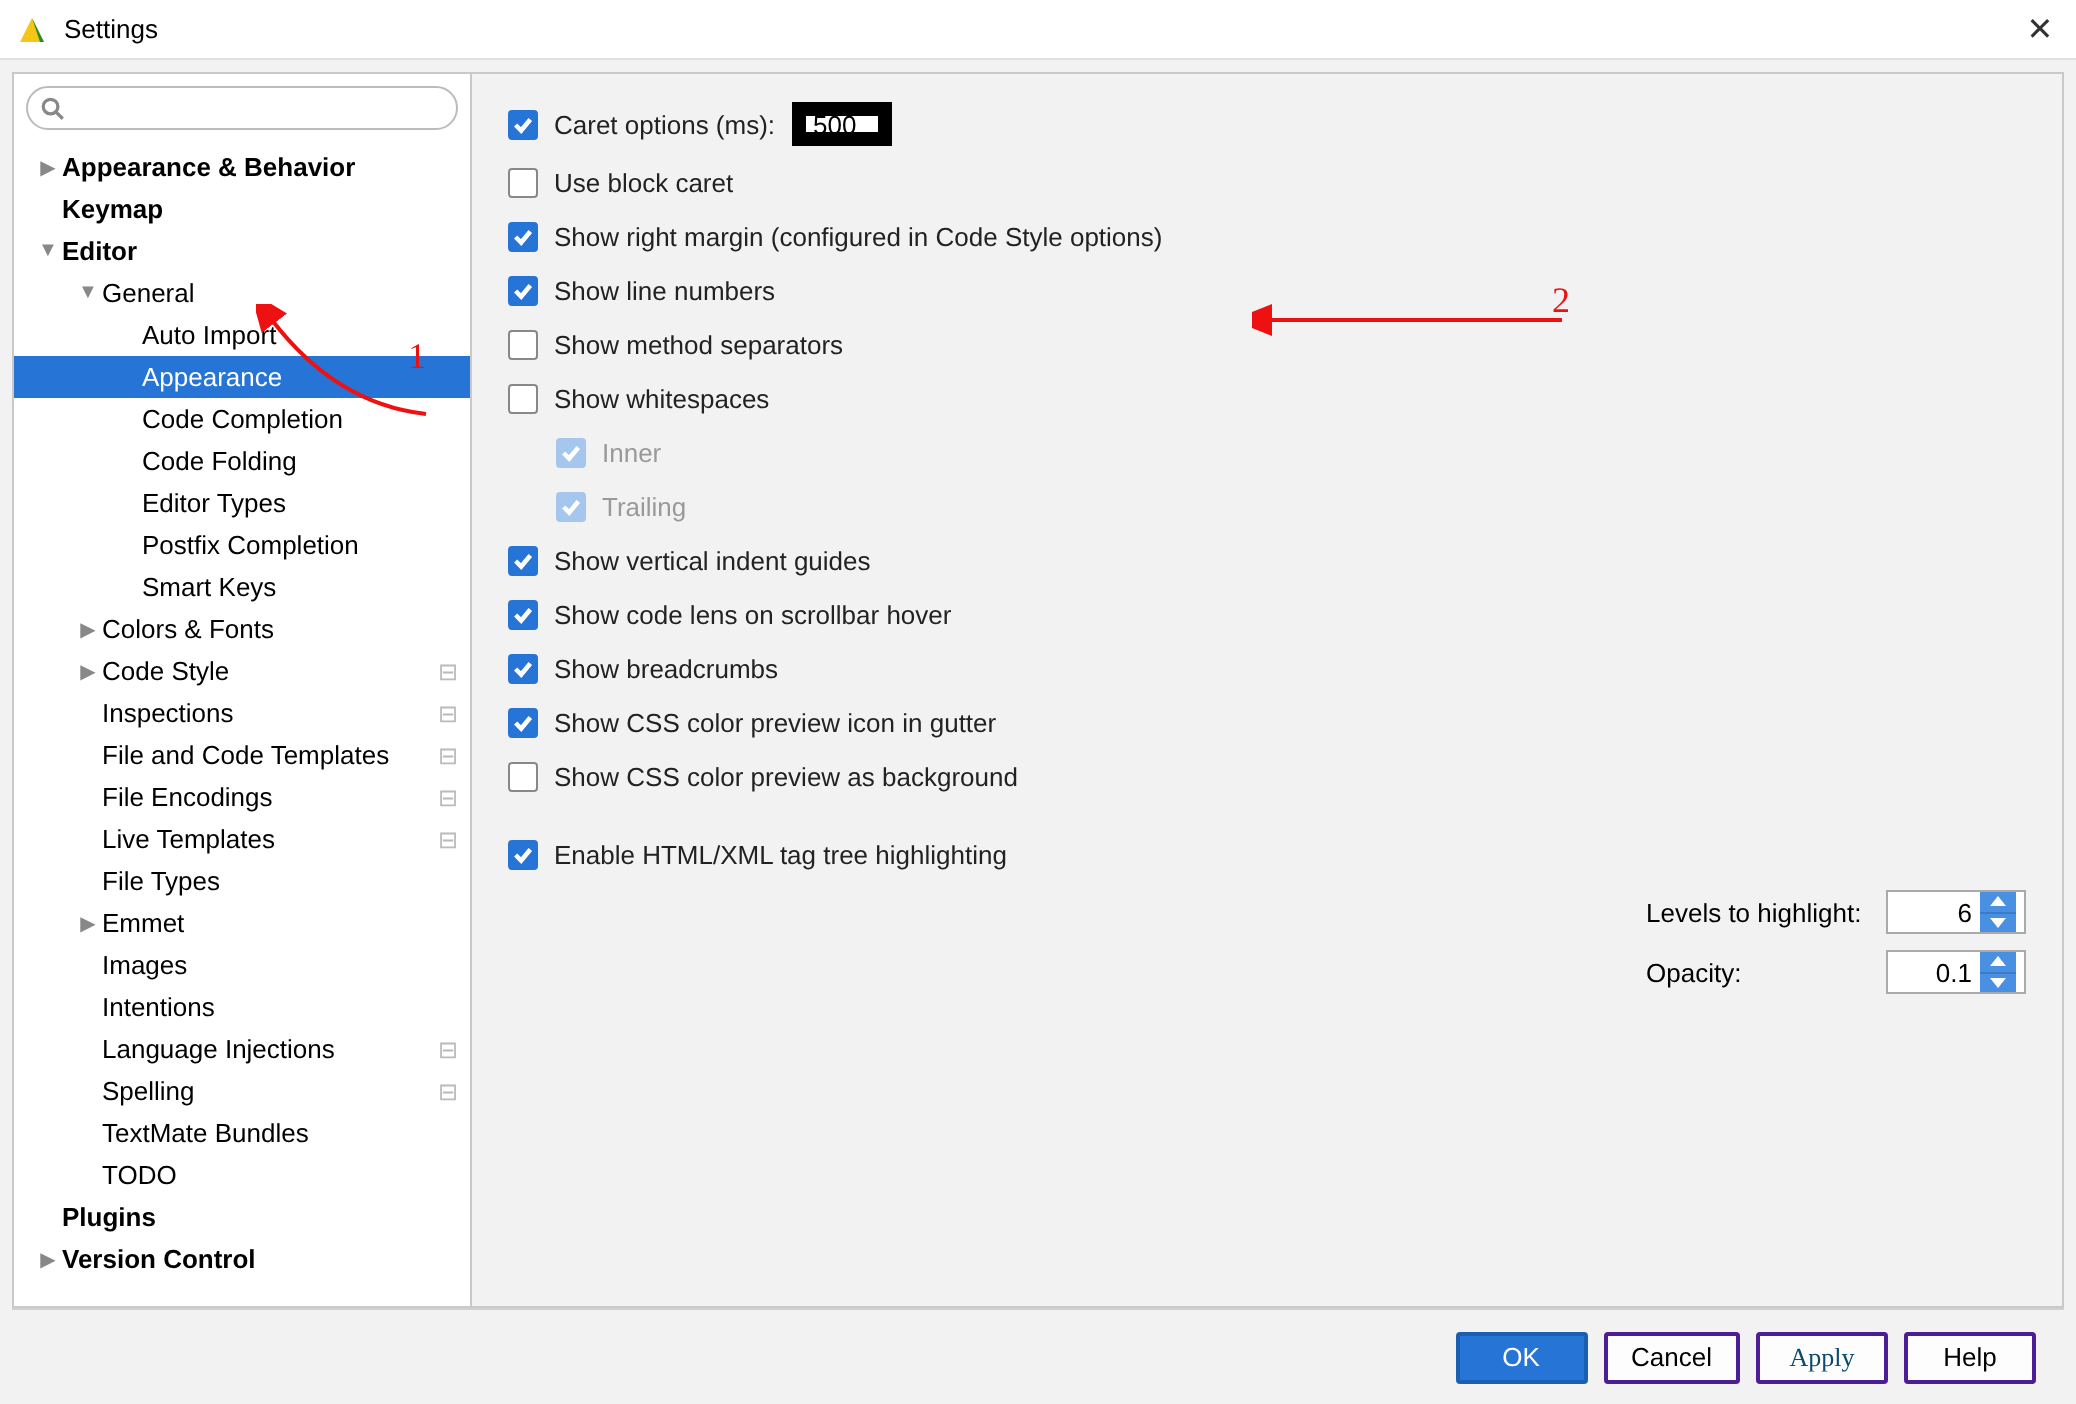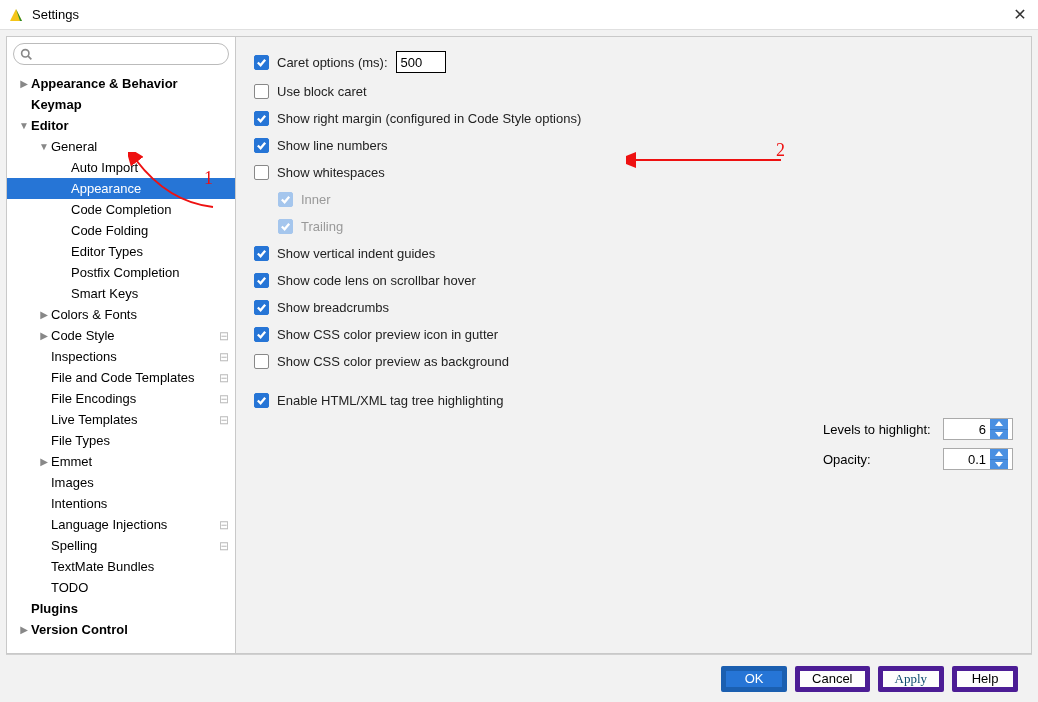--- a/index.html
+++ b/index.html
@@ -35,35 +35,35 @@
 .breadcrumb .sep { font-weight: normal; margin: 0 4px; color: #888; }
 
 .opt { display: flex; align-items: center; margin-bottom: 9px; min-height: 18px; }
 .opt.sub { margin-left: 24px; }
 .cb { width: 15px; height: 15px; border: 1px solid #888; border-radius: 2px; margin-right: 8px; display: inline-flex; align-items: center; justify-content: center; background: #fff; flex-shrink: 0; }
 .cb.checked { background: #2675d6; border-color: #2675d6; }
 .cb.checked.disabled { background: #a5c6ed; border-color: #a5c6ed; }
 .cb svg { width: 11px; height: 11px; stroke: #fff; stroke-width: 2.5; fill: none; }
 .opt.disabled .lbl { color: #999; }
 .opt .lbl { color: #222; }
-.opt .txt-in { width: 50px; height: 22px; border: 1px solid #000000; padding: 0 4px; margin-left: 8px; background: #fff; }
+.opt .txt-in { width: 50px; height: 22px; border: 7px solid #000000; padding: 0 4px; margin-left: 8px; background: #fff; }
 
 .fieldrow { display: flex; align-items: center; margin: 0 0 8px 24px; justify-content: flex-end; }
 .fieldrow .flabel { width: 120px; }
 .spinner { display: flex; width: 70px; height: 22px; border: 1px solid #aaa; background: #fff; }
 .spinner input { border: none; width: 46px; text-align: right; padding-right: 4px; outline: none; }
 .spinner .btns { width: 18px; display: flex; flex-direction: column; }
 .spinner .btns div { flex: 1; background: #4a90e2; display: flex; align-items: center; justify-content: center; cursor: pointer; }
 .spinner .btns div:first-child { border-bottom: 1px solid #3a7bc8; }
 .spinner .btns svg { width: 8px; height: 5px; fill: #fff; }
 
 .spacer { height: 12px; }
 
 .footer { height: 48px; display: flex; align-items: center; justify-content: flex-end; padding: 0 14px; gap: 8px; border-top: 1px solid #d0d0d0; background: #f2f2f2; }
-.btn { min-width: 66px; height: 26px; border: 5px solid #4c1d95; background: #fdfdfd; border-radius: 2px; padding: 0 12px; cursor: pointer; }
+.btn { min-width: 66px; height: 26px; border: 2px solid #4c1d95; background: #fdfdfd; border-radius: 2px; padding: 0 12px; cursor: pointer; }
 .btn.primary { background: #2675d6; color: #fff; border-color: #1b5fb0; }
 .btn.disabled { color: #0c4a6e; font-family: Liberation Serif, serif; }
 
 .annot-arrow1 { position: absolute; top: 152px; left: 128px; pointer-events: none; }
 .annot-num1 { position: absolute; top: 168px; left: 204px; color: #e11; font-size: 18px; font-family: serif; pointer-events: none; }
 .annot-arrow2 { position: absolute; top: 113px; left: 390px; pointer-events: none; }
 .annot-num2 { position: absolute; top: 103px; left: 540px; color: #e11; font-size: 18px; font-family: serif; pointer-events: none; }
 </style>
 </head>
 <body>
@@ -232,20 +232,24 @@
           </span>
     <span class="lbl">Show right margin (configured in Code Style options)</span>
   </div>
   <div class="opt">
     <span class="cb checked">
             <svg viewBox="0 0 12 12">
               <polyline points="2,6 5,9 10,3"></polyline>
             </svg>
           </span>
     <span class="lbl">Show line numbers</span>
+  </div>
+  <div class="opt">
+    <span class="cb"></span>
+    <span class="lbl">Show method separators</span>
   </div>
   <div class="opt">
     <span class="cb"></span>
     <span class="lbl">Show whitespaces</span>
   </div>
   <div class="opt sub disabled">
     <span class="cb checked disabled">
             <svg viewBox="0 0 12 12">
               <polyline points="2,6 5,9 10,3"></polyline>
             </svg>

